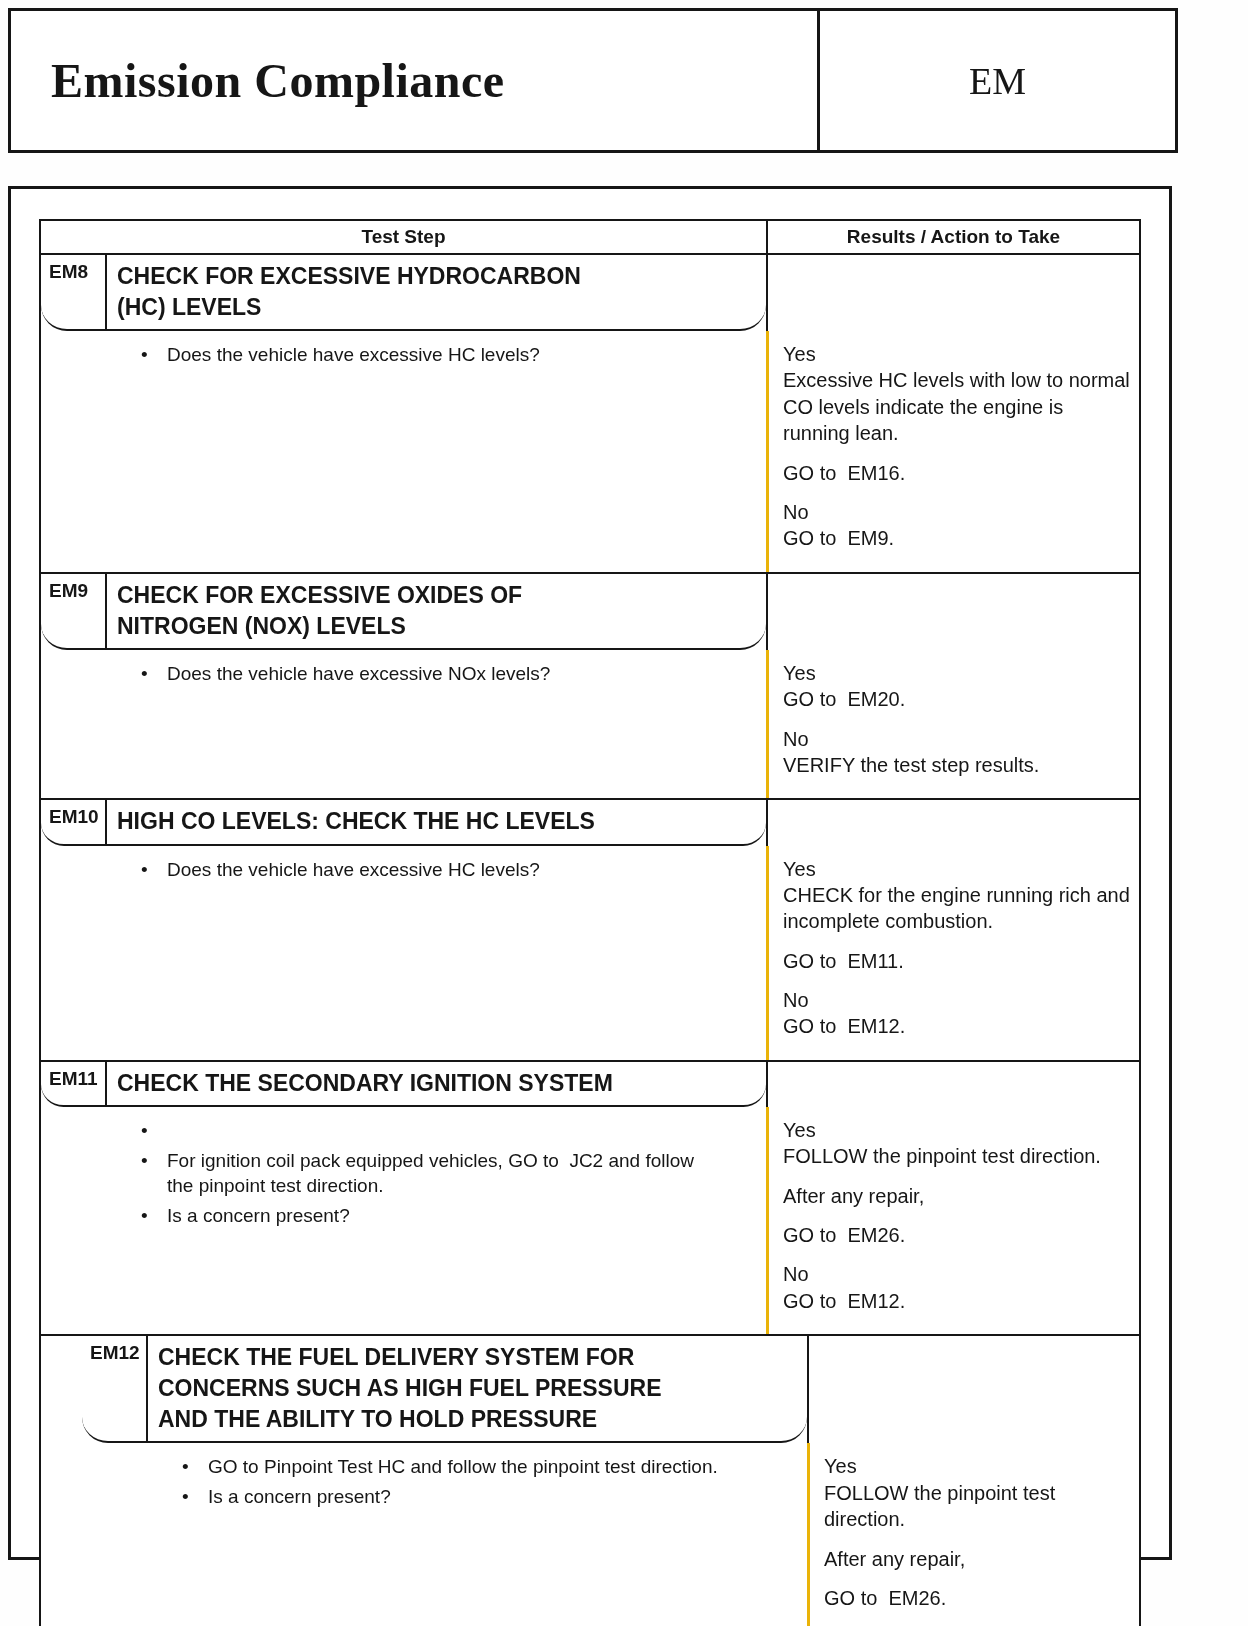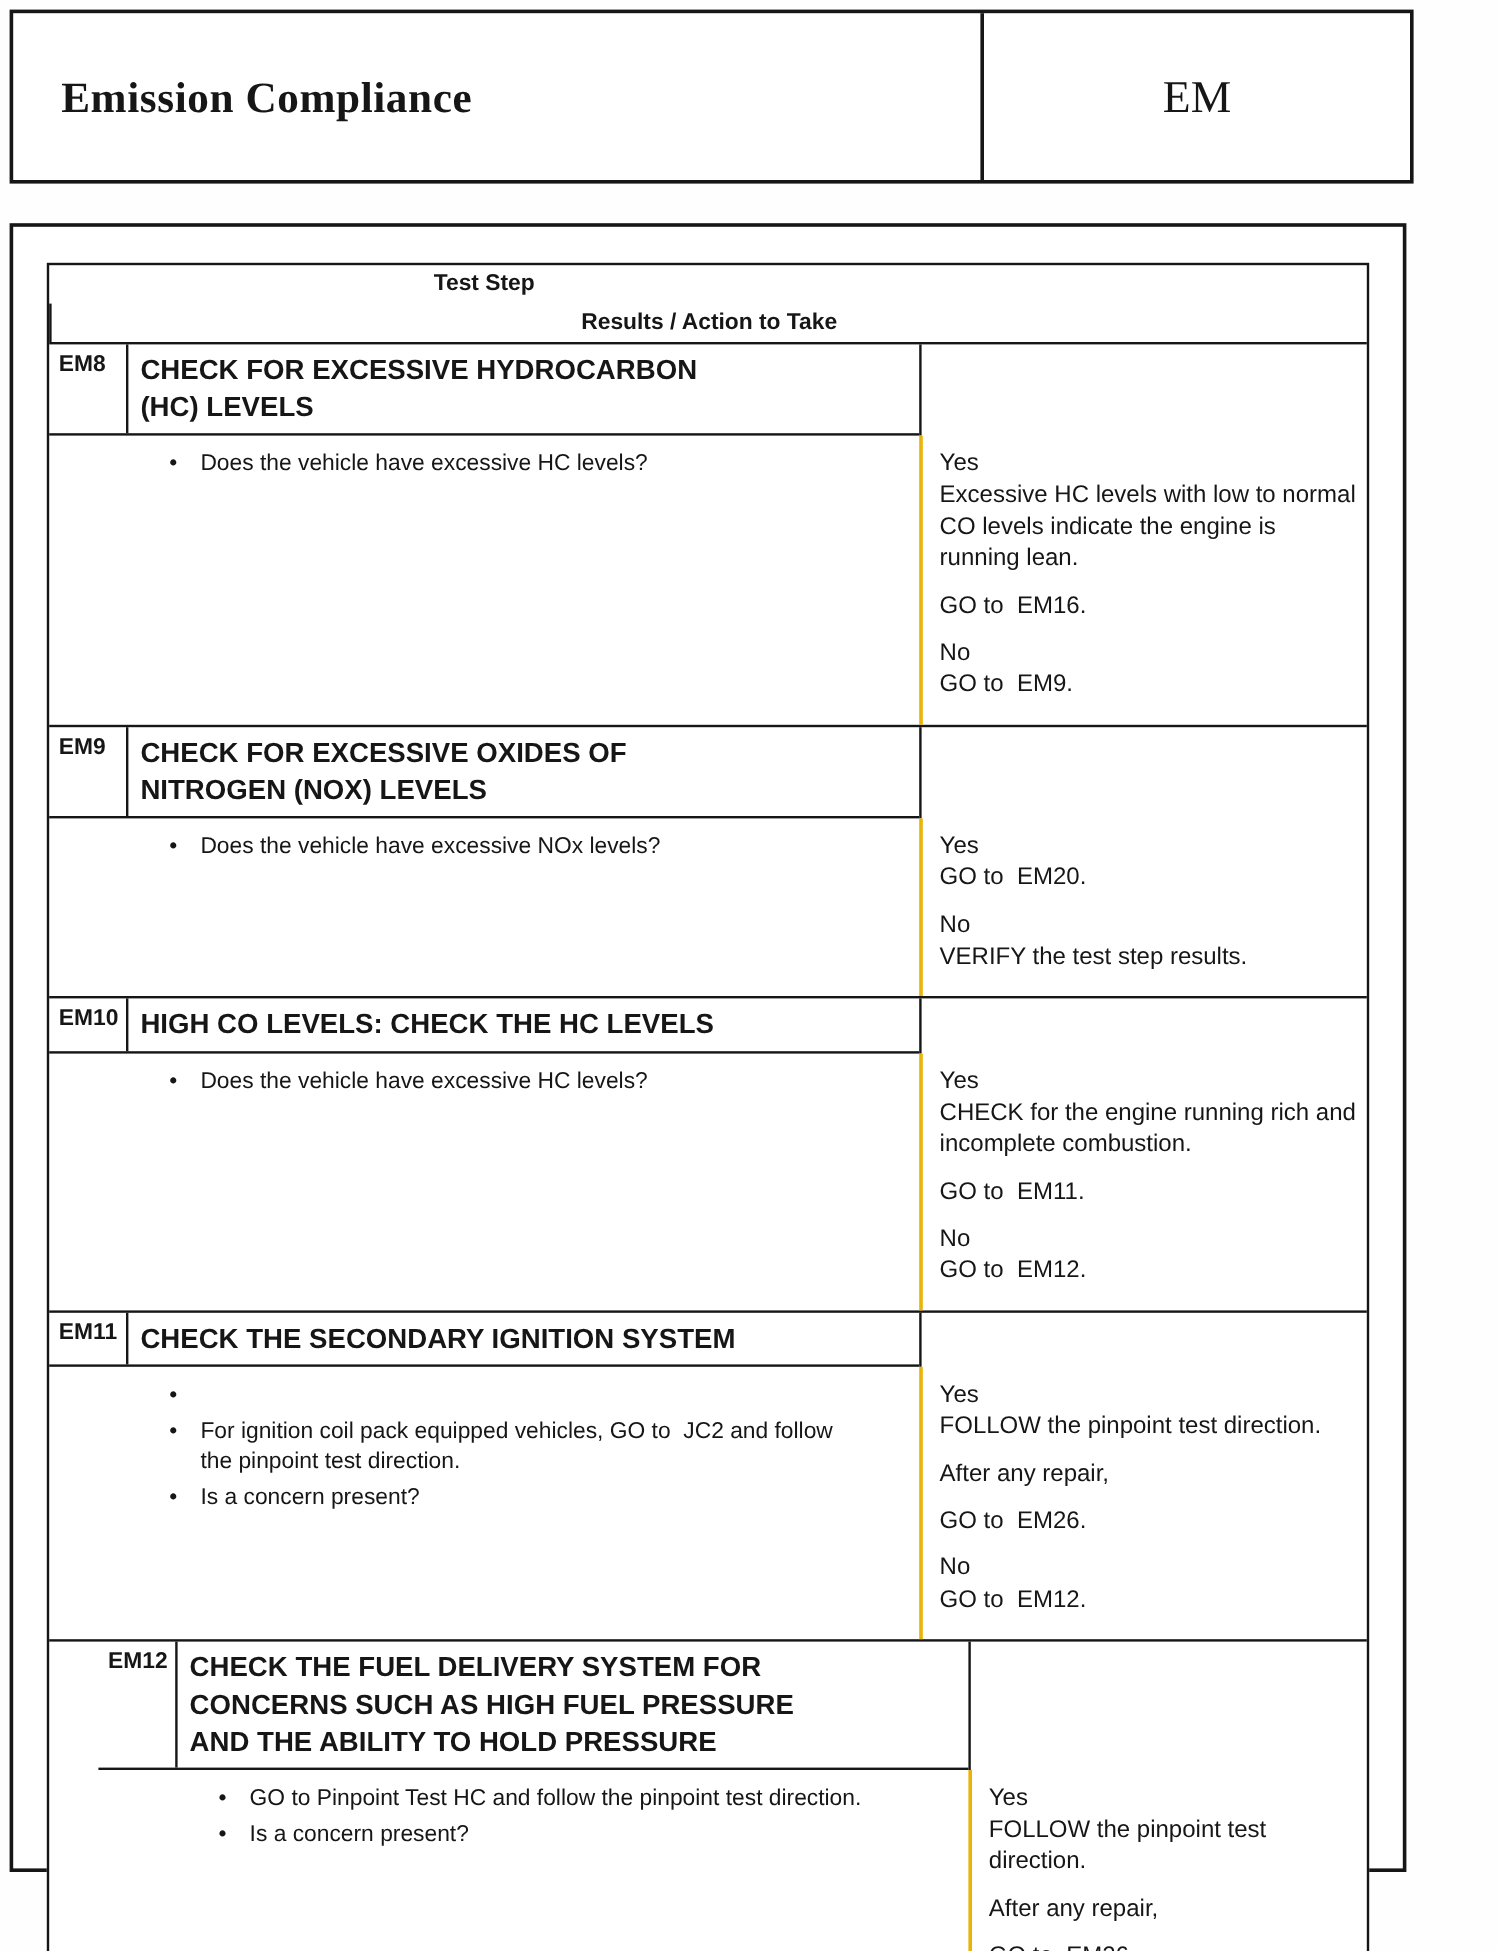--- a/index.html
+++ b/index.html
@@ -12,61 +12,62 @@
   .page { position:absolute; inset:0; background:#fefefe; }
 
   
   .header-box {
     position:absolute; left:8px; top:8px; width:1170px; height:145px;
     border:3px solid #161616; display:flex; background:#fff;
   }
   .header-left { flex:1; display:flex; align-items:center; padding-left:40px; }
   .header-title {
     font-family:"Liberation Serif", serif; font-weight:bold;
-    font-size:36px; letter-spacing:0.5px;
+    font-size:48px; letter-spacing:0.5px;
   }
   .header-right {
     width:358px; border-left:3px solid #161616;
     display:flex; align-items:center; justify-content:center;
   }
   .header-code {
     font-family:"Liberation Serif", serif; font-weight:normal; font-size:38px;
   }
 
   
   .outer-box {
     position:absolute; left:8px; top:186px; width:1164px; height:1374px;
     border:3px solid #161616; background:#fff;
   }
 
   
   .test-table {
     position:absolute; left:28px; top:30px; width:1102px;
     border:2px solid #161616; background:#fff;
   }
-  .thead { display:flex; border-bottom:2px solid #161616;flex-direction:column; }
+  .thead { display:flex; border-bottom:2px solid #161616; }
   .th { font-weight:bold; font-size:19px; text-align:center; padding:5px 0; }
   .th-left { width:725px; }
   .th-right { flex:1; border-left:2px solid #161616; }
 
   .step {
     display:grid;
     grid-template-columns:725px 1fr;
     grid-template-rows:auto 1fr;
   }
   .step:not(:last-child) { border-bottom:2px solid #161616; }
   .s0 { min-height:226px; }
   .s1 { min-height:170px; }
   .s2 { min-height:206px; }
   .s3 { min-height:208px; }
   .s4 { min-height:267px;margin-left:41px; }
 
   .step-title-row {
     grid-column:1; grid-row:1; display:flex;
     border-bottom:2px solid #161616;
+    border-radius:26px;
   }
   .em-cell {
     width:66px; border-right:2px solid #161616;
     font-weight:bold; font-size:19px; padding:6px 4px 6px 8px;
   }
   .title-cell {
     flex:1; font-weight:bold; font-size:23px;
     padding:6px 10px; line-height:1.35;
   }
   .title-cell .inner { max-width:505px; }

